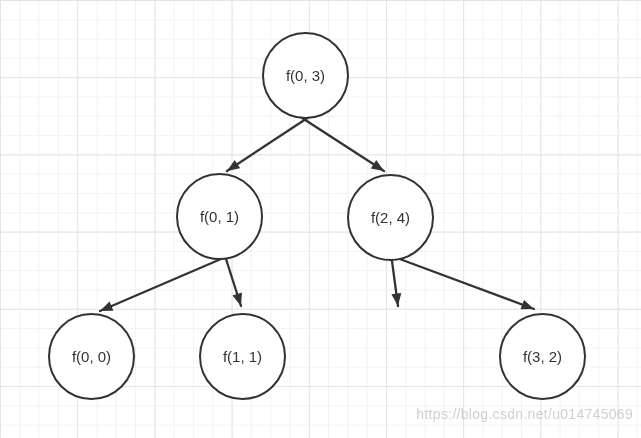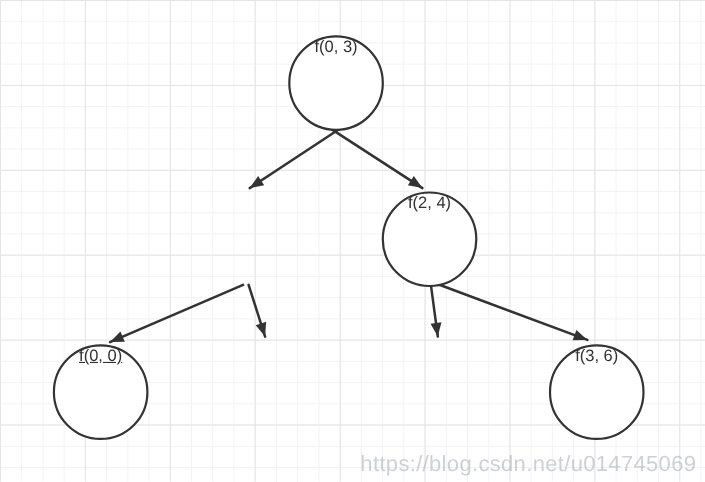--- a/index.html
+++ b/index.html
@@ -43,40 +43,40 @@
   }
 
   .node {
     position: absolute;
     width: 87px;
     height: 87px;
     border: 2.5px solid var(--stroke);
     border-radius: 50%;
     background: #ffffff;
     display: flex;
-    align-items: flex-start;
+    align-items: center;
     justify-content: center;
     font-size: 15px;
     color: #333333;
     white-space: nowrap;
   }
 
   .node-f03 { left: 262px; top: 32px; }
   .node-f01 { left: 176px; top: 173px; }
   .node-f23 { left: 347px; top: 174px; }
-  .node-f00 { left: 48px;  top: 313px; text-decoration: underline; }
+  .node-f00 { left: 48px;  top: 313px; }
   .node-f11 { left: 199px; top: 313px; }
   .node-f22 { left: 355px; top: 313px; }
   .node-f33 { left: 499px; top: 313px; }
 
   .watermark {
     position: absolute;
     right: 8px;
-    bottom: 4px;
-    font-size: 20px;
+    bottom: 16px;
+    font-size: 14px;
     color: rgba(164, 170, 176, 0.55);
     letter-spacing: 0.3px;
     user-select: none;
   }
 </style>
 </head>
 <body>
 
 <div class="canvas">
 
@@ -90,25 +90,31 @@
     <line x1="296" y1="114" x2="384" y2="171" marker-end="url(#arrow)"></line>
     <line x1="221" y1="259" x2="100" y2="311" marker-end="url(#arrow)"></line>
     <line x1="226" y1="259" x2="241" y2="306" marker-end="url(#arrow)"></line>
     <line x1="392" y1="261" x2="398" y2="306" marker-end="url(#arrow)"></line>
     <line x1="397" y1="258" x2="534" y2="309" marker-end="url(#arrow)"></line>
   </svg>
 
   <div class="node node-f03">
     <span>f(0, 3)</span>
   </div>
+  <div class="node node-f01">
+    <span>f(0, 1)</span>
+  </div>
   <div class="node node-f23">
     <span>f(2, 4)</span>
   </div>
   <div class="node node-f00">
     <span>f(0, 0)</span>
   </div>
+  <div class="node node-f11">
+    <span>f(1, 1)</span>
+  </div>
   <div class="node node-f33">
-    <span>f(3, 6)</span>
+    <span>f(3, 2)</span>
   </div>
 
   <div class="watermark">https://blog.csdn.net/u014745069</div>
 
 </div>
 
 </body></html>

